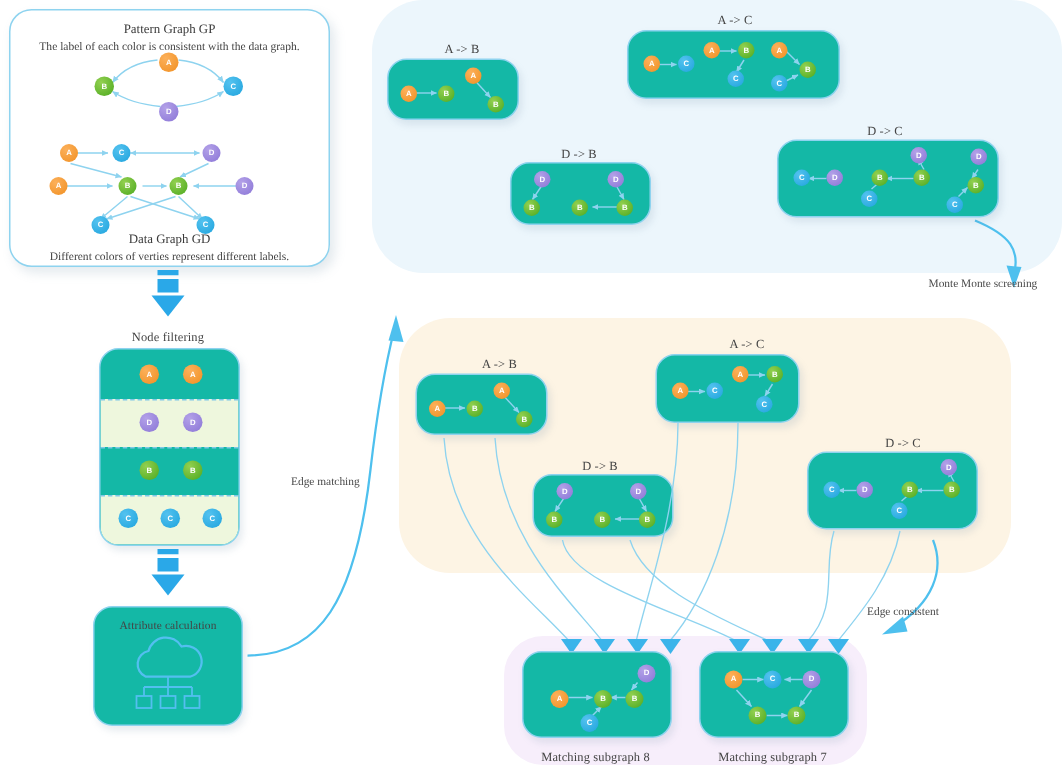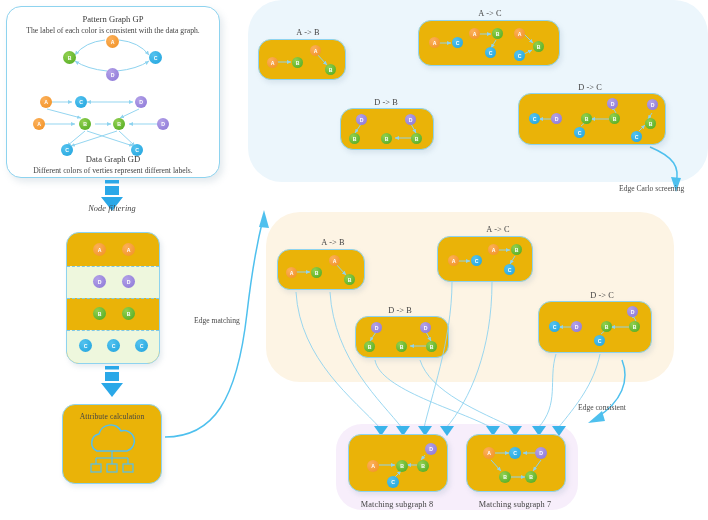--- a/index.html
+++ b/index.html
@@ -7,21 +7,21 @@
        font-family:"Liberation Serif",serif;color:#3f3f3f;}
   .abs{position:absolute;}
   
   #region-mc{left:248px;top:0px;width:460px;height:182px;
       background:#ecf6fc;border-radius:34px;}
   #region-em{left:266px;top:212px;width:408px;height:170px;
       background:#fdf4e4;border-radius:34px;}
   #region-ec{left:336px;top:424px;width:242px;height:86px;
       background:#f7eefb;border-radius:26px;}
   
-  .card{background:#eab308;border:1.3px solid #8ed3ef;border-radius:13px;
+  .card{background:#14b8a6;border:1.3px solid #8ed3ef;border-radius:13px;
         box-shadow:2px 3px 5px rgba(120,150,170,.18);}
   .bigcard{background:#ffffff;border:1.3px solid #8ed3ef;border-radius:15px;
         box-shadow:3px 4px 7px rgba(120,150,170,.20);}
   
   .cap{font-size:8.3px;color:#444;text-align:center;white-space:nowrap;
        letter-spacing:.1px;}
   .sidelab{font-size:7.6px;color:#4a4a4a;white-space:nowrap;}
   .ttl{font-size:8.6px;color:#3a3a3a;text-align:center;white-space:nowrap;}
   .sub{font-size:7.7px;color:#444;text-align:center;white-space:nowrap;}
   
@@ -95,21 +95,21 @@
   <div class="abs sub" style="left:0;top:159px;width:212px;">Different colors of verties represent different labels.</div>
   <div class="abs ttl" style="left:0;top:147px;width:212px;">Data Graph GD</div>
 </div>
 
 <svg class="abs" style="left:95px;top:180px;width:34px;height:38px;">
   <rect x="10" y="0" width="14" height="3.5" fill="#2aa8e8"></rect>
   <rect x="10" y="6" width="14" height="9" fill="#2aa8e8"></rect>
   <path d="M6,17 L28,17 L17,31 z" fill="#2aa8e8"></path>
 </svg>
 
-<div class="abs cap" style="left:48px;top:204px;width:128px;font-style:italic;">Node filtering</div>
+<div class="abs cap" style="left:48px;top:220px;width:128px;">Node filtering</div>
 <div class="abs card" id="filter-card" style="left:66px;top:232px;width:92px;height:130px;overflow:hidden;">
   <div class="band" style="left:0;top:33px;width:92px;height:32px;"></div>
   <div class="band" style="left:0;top:97px;width:92px;height:33px;"></div>
   <div class="dash" style="left:0;top:33px;width:92px;"></div>
   <div class="dash" style="left:0;top:65px;width:92px;"></div>
   <div class="dash" style="left:0;top:97px;width:92px;"></div>
 
   <div class="node nA" style="left:26px;top:10px;width:13px;height:13px;">A</div>
   <div class="node nA" style="left:55px;top:10px;width:13px;height:13px;">A</div>
   <div class="node nD" style="left:26px;top:42px;width:13px;height:13px;">D</div>
@@ -145,21 +145,21 @@
 <svg class="abs" style="left:155px;top:205px;width:130px;height:240px;">
   <path d="M10,232 C58,232 82,196 92,108 C98,56 104,30 108,14" stroke="#4ec0ee" stroke-width="1.5" fill="none"></path>
   <path d="M104,22 L109,5 L114,23 z" fill="#4ec0ee"></path>
 </svg>
 <div class="abs sidelab" style="left:194px;top:288px;margin-top:28px;">Edge matching</div>
 
 <svg class="abs" style="left:630px;top:145px;width:70px;height:60px;">
   <path d="M20,2 C44,12 50,22 46,38" stroke="#4ec0ee" stroke-width="1.5" fill="none"></path>
   <path d="M41,32 L46,47 L51,33 z" fill="#4ec0ee"></path>
 </svg>
-<div class="abs sidelab" style="left:619px;top:184px;">Edge Carlo screening</div>
+<div class="abs sidelab" style="left:619px;top:184px;">Monte Monte screening</div>
 
 <svg class="abs" style="left:566px;top:358px;width:80px;height:90px;">
   <path d="M56,2 C64,22 56,44 30,60" stroke="#4ec0ee" stroke-width="1.5" fill="none"></path>
   <path d="M36,53 L22,65 L39,63 z" fill="#4ec0ee"></path>
 </svg>
 <div class="abs sidelab" style="left:578px;top:403px;">Edge consistent</div>
 
 <div class="abs cap" style="left:258px;top:28px;width:100px;">A -&gt; B</div>
 <div class="abs card" style="left:258px;top:39px;width:86px;height:39px;">
   <svg width="86" height="39">

